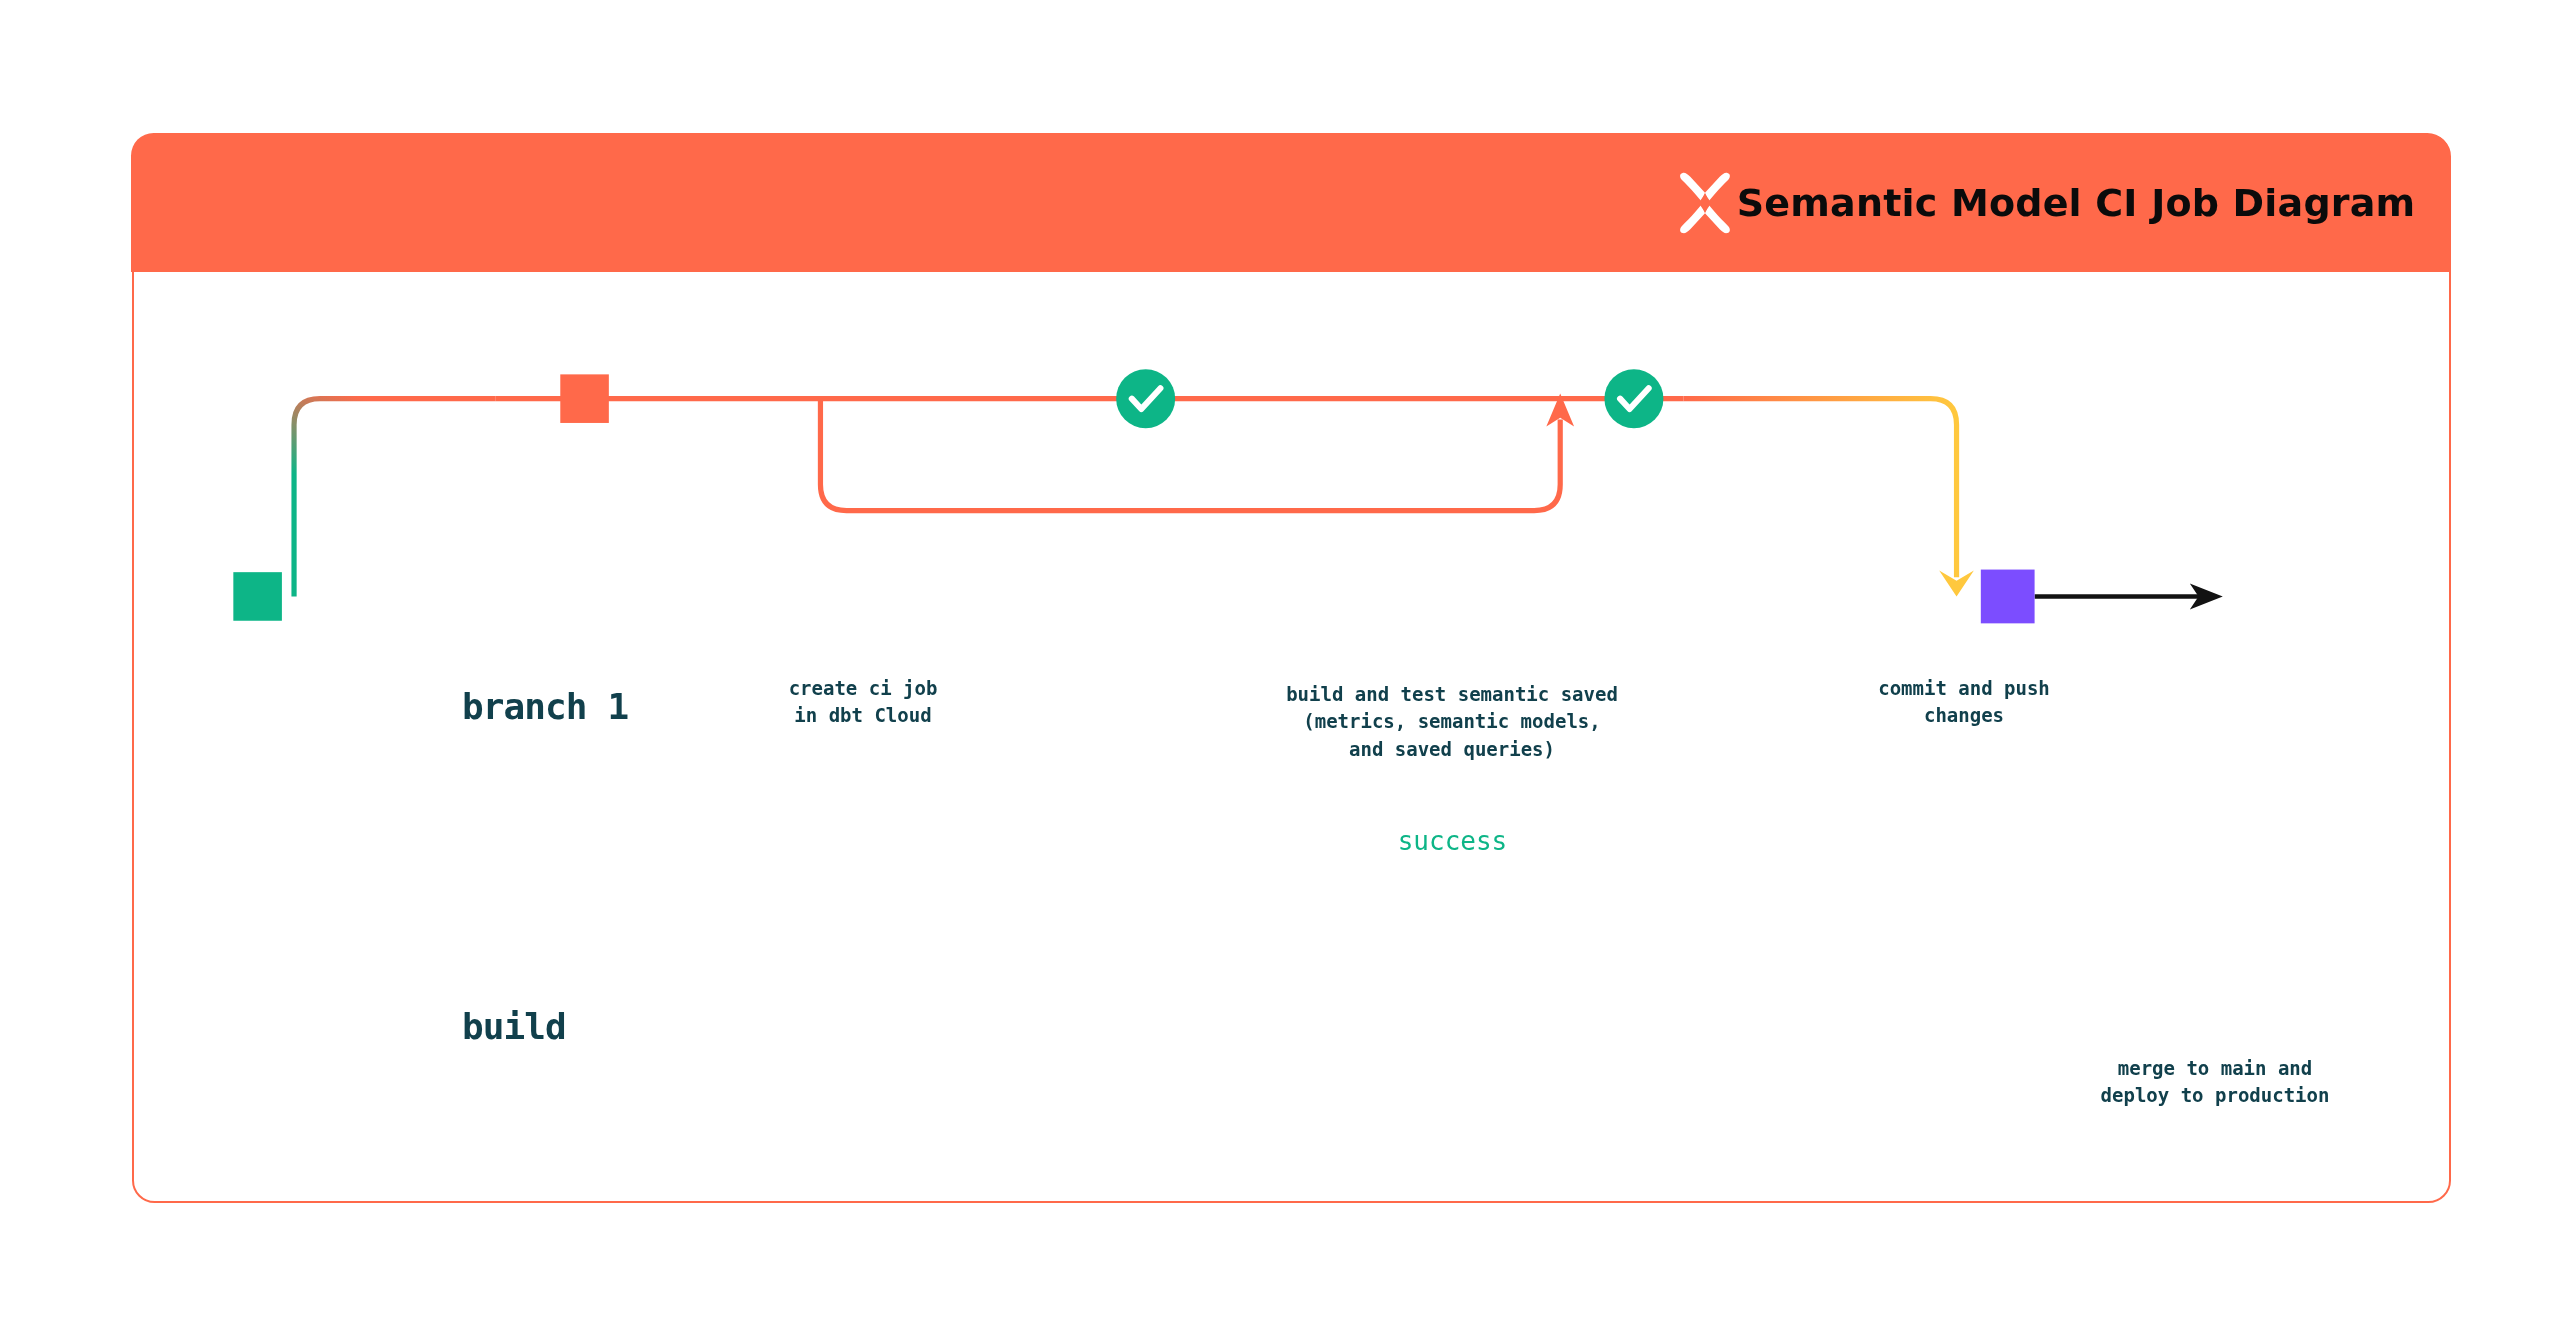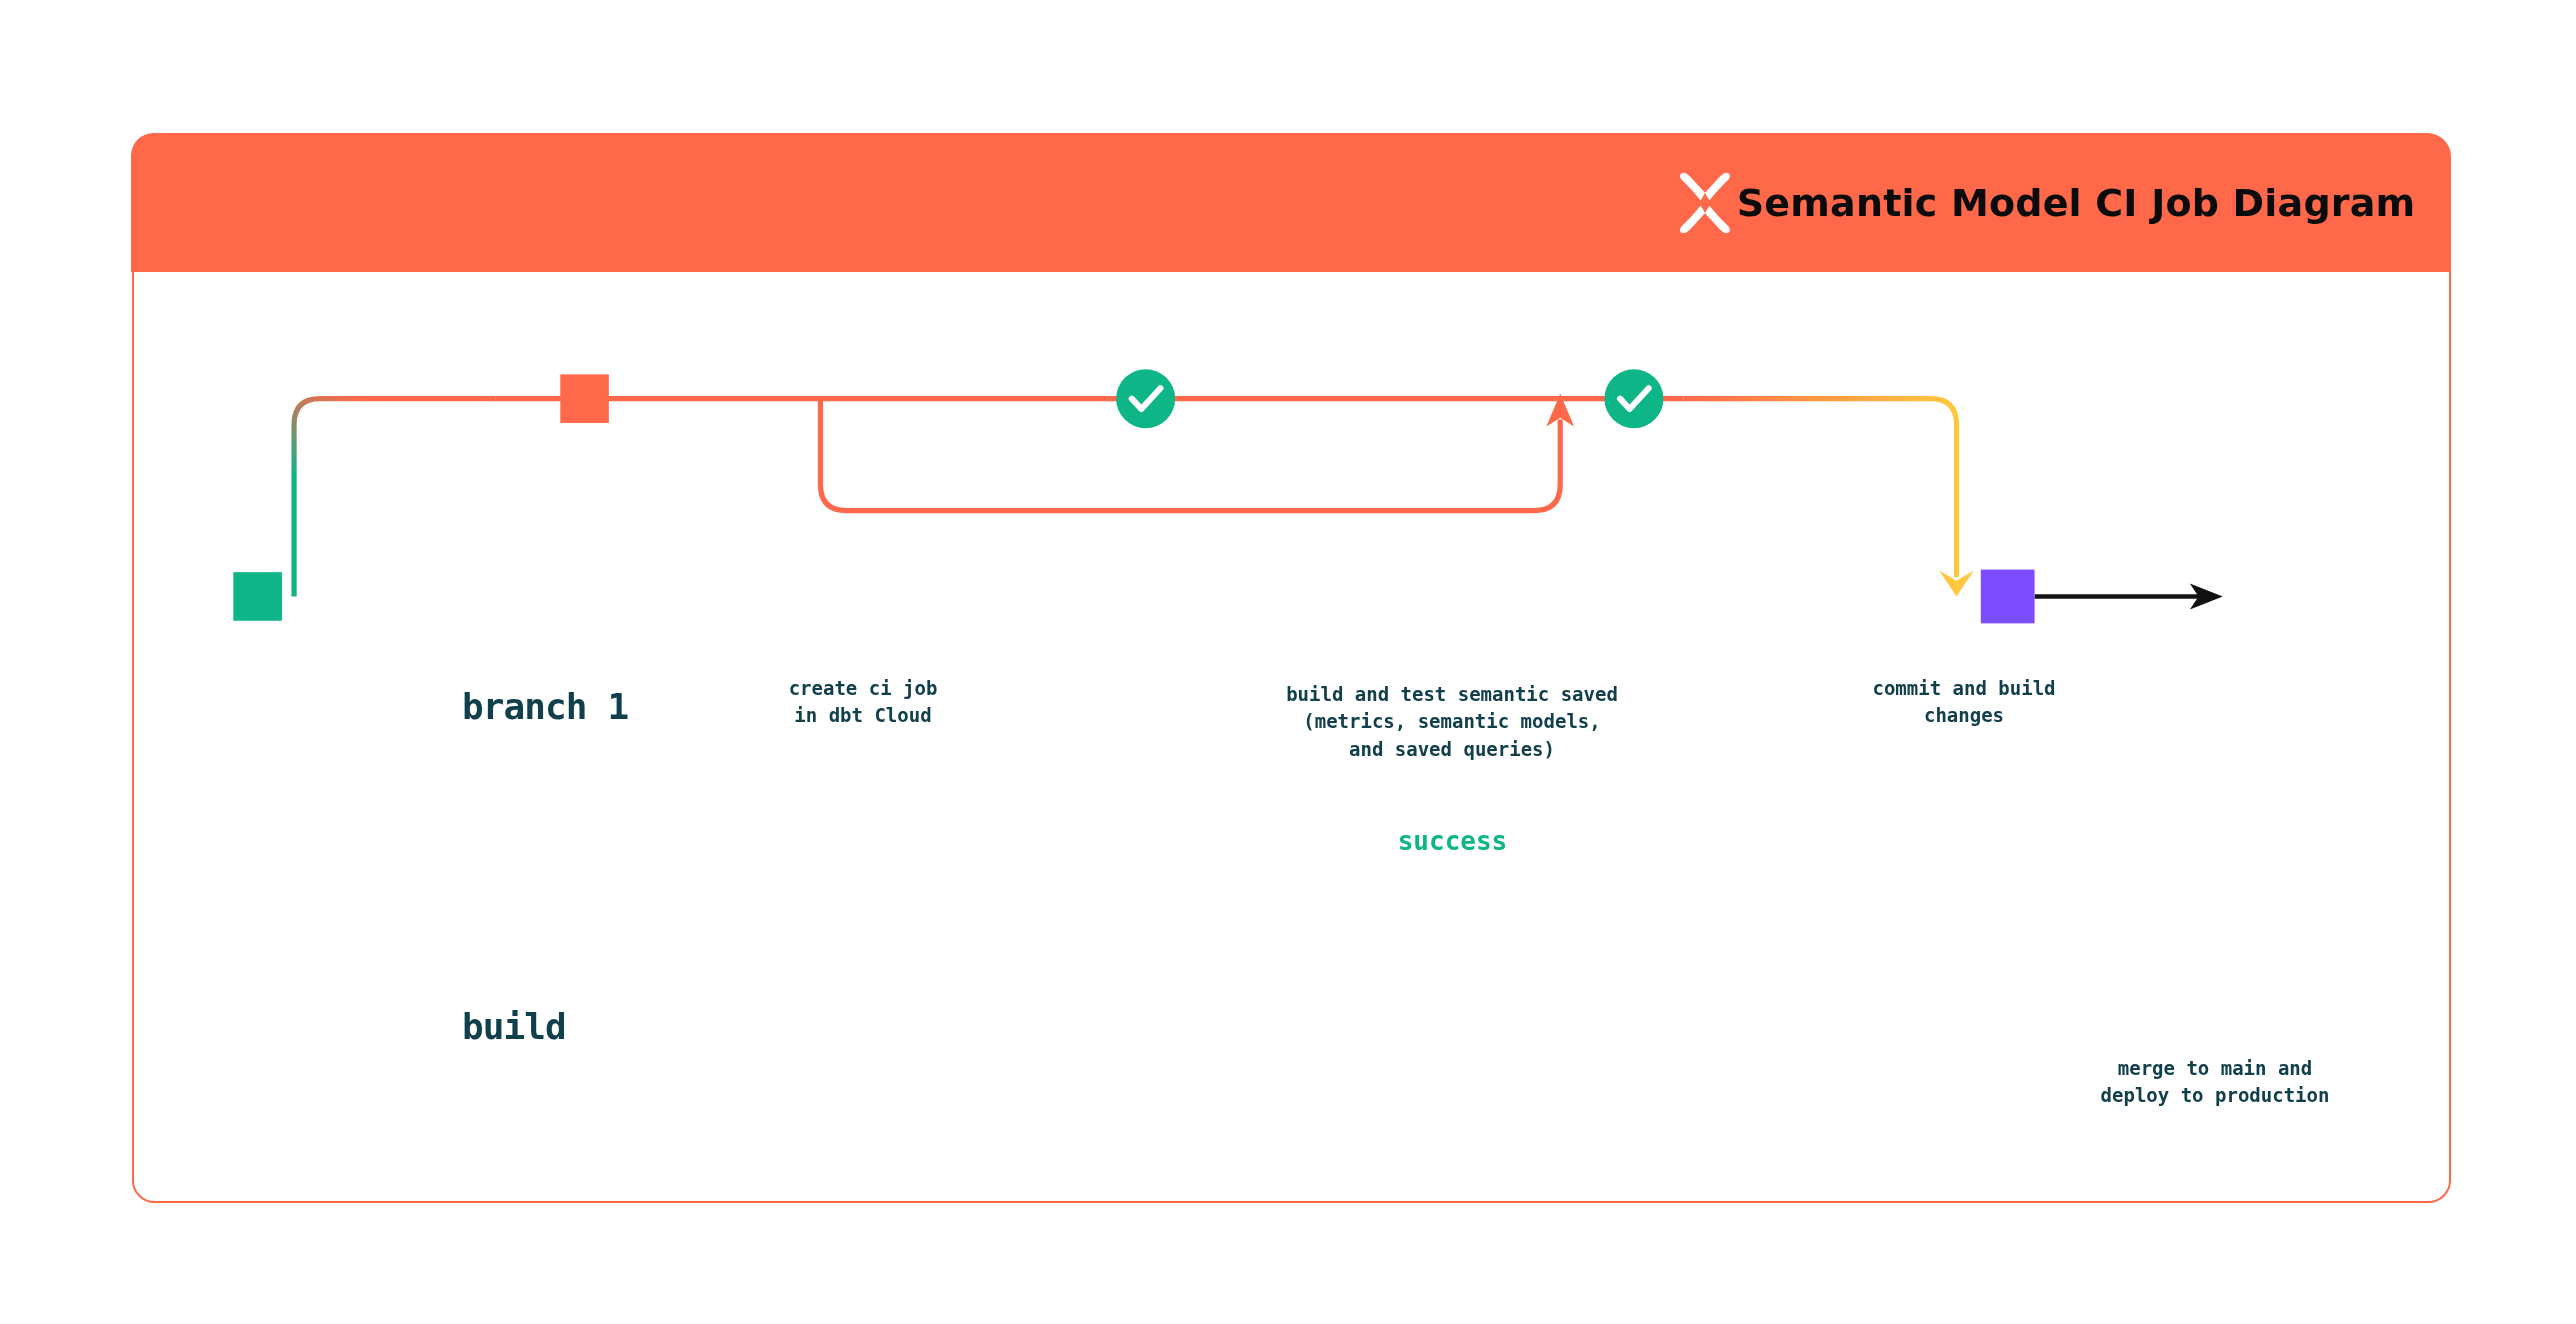--- a/index.html
+++ b/index.html
@@ -108,21 +108,21 @@
   #caption-merge-deploy  { left: 1821px; top: 919px; width: 520px; text-align: center; }
 
   .loop-label {
     position: absolute;
     left: 1197px;
     top: 690px;
     width: 243px;
     text-align: center;
     font-family: "DejaVu Sans Mono", "Liberation Mono", monospace;
     font-size: 26px;
-    font-weight: 700;
+    font-weight: 400;
     color: #0DB587;
     background: #ffffff;
     padding: 0 12px;
     box-sizing: border-box;
   }
 </style>
 </head>
 <body>
 
 <div id="stage">
@@ -193,21 +193,21 @@
     </div>
 
     <div class="lane-label" id="lane-label-branch">branch 1</div>
     <div class="lane-label" id="lane-label-main">build</div>
 
     <div class="node-caption" id="caption-create-ci-job">create ci job
 in dbt Cloud</div>
     <div class="node-caption" id="caption-build-test">build and test semantic saved
 (metrics, semantic models,
 and saved queries)</div>
-    <div class="node-caption" id="caption-commit-push">commit and build
+    <div class="node-caption" id="caption-commit-push">commit and push
 changes</div>
     <div class="node-caption" id="caption-merge-deploy">merge to main and
 deploy to production</div>
 
     <div class="loop-label">success</div>
 
   </div>
 </div>
 
 

